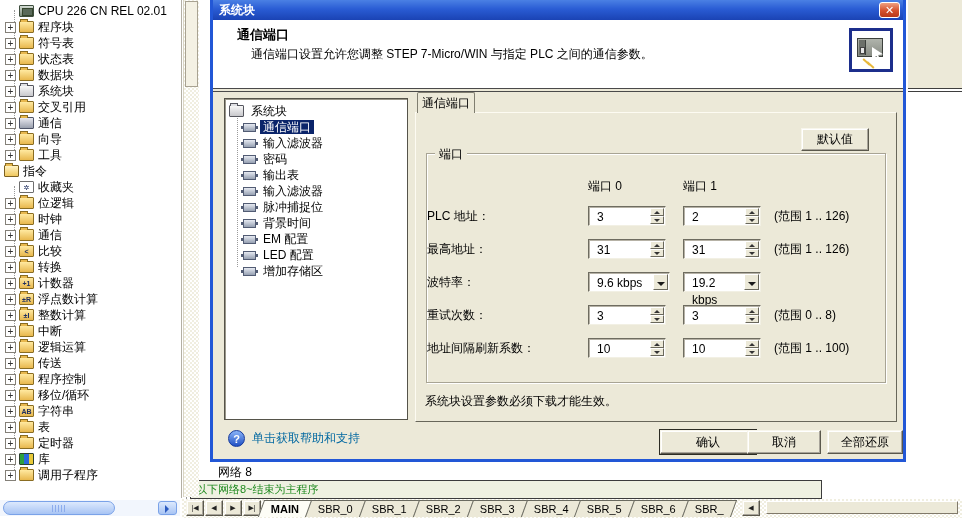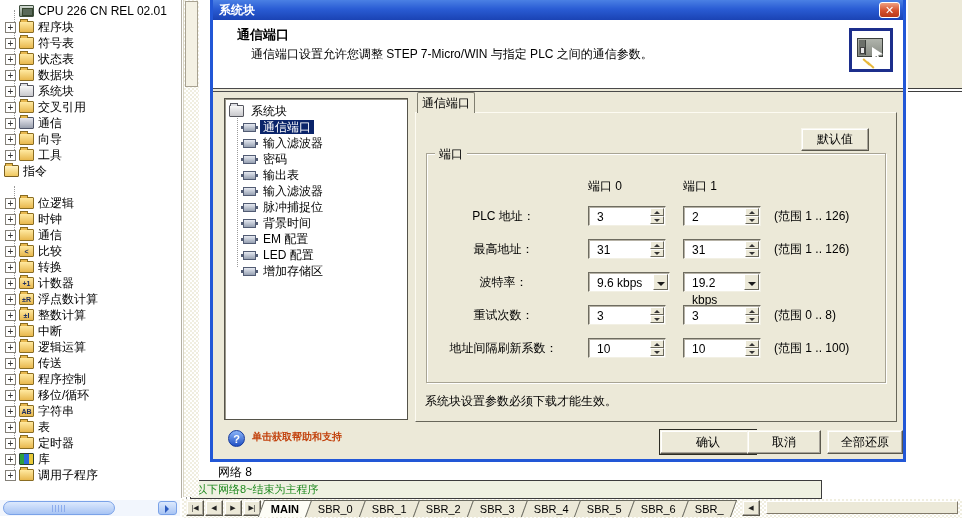--- a/index.html
+++ b/index.html
@@ -100,36 +100,36 @@
   
   #tab1{position:absolute;left:204px;top:0;width:58px;height:21px;background:#ece9d8;border:1px solid #807e70;
         border-bottom:none;border-radius:2px 2px 0 0;text-align:center;line-height:20px;z-index:2}
   #tabpanel{position:absolute;left:202px;top:20px;width:482px;height:310px;background:#ece9d8;
         border:1px solid;border-color:#fdfbf2 #68665a #68665a #fdfbf2}
   #defaultsbtn{position:absolute;left:385px;top:15px;width:68px;height:23px;line-height:21px}
   #portgroup{position:absolute;left:10px;top:40px;width:460px;height:230px;border:1px solid #a8a494;
         box-shadow:inset 1px 1px 0 #fff,1px 1px 0 #fff}
   #portlegend{position:absolute;left:8px;top:-8px;background:#ece9d8;padding:0 4px}
   .colhead{position:absolute;top:24px;width:78px;text-align:left}
-  .frow-label{position:absolute;left:0;width:153px;text-align:center;line-height:20px}
+  .frow-label{position:absolute;left:0;width:153px;text-align:left;line-height:20px}
   .fwrap{position:absolute;width:78px;height:20px}
   .fwrap .fv{display:block;padding:1px 16px 0 4px;line-height:17px;overflow:hidden}
   .spin{position:absolute;right:1px;top:1px;bottom:1px;width:14px;display:flex;flex-direction:column}
   .spin b{flex:1;position:relative;background:#ece9d8;border:1px solid;border-color:#fff #6a685c #6a685c #fff}
   .spin b.up::after{content:"";position:absolute;left:3px;top:2px;border:3px solid transparent;border-bottom:3px solid #333;border-top-width:0}
   .spin b.dn::after{content:"";position:absolute;left:3px;top:2px;border:3px solid transparent;border-top:3px solid #333;border-bottom-width:0}
   .dbtn{position:absolute;right:1px;top:1px;bottom:1px;width:15px;background:#ece9d8;border:1px solid;border-color:#fff #6a685c #6a685c #fff}
   .dbtn::after{content:"";position:absolute;left:3px;top:7px;border:4px solid transparent;border-top:4px solid #1a1a1a;border-bottom-width:0}
   .rng{position:absolute;left:347px;line-height:20px;white-space:nowrap}
   #panelnote{position:absolute;left:9px;top:280px}
   
   #helpicon{position:absolute;left:15px;top:338px;width:17px;height:17px;border-radius:50%;
             background:linear-gradient(#8ab4f8,#2050c4);border:1px solid #163a9c;color:#fff;font-weight:bold;
             font-size:11px;line-height:16px;text-align:center}
-  #helptext{position:absolute;left:39px;top:338px;font-size:10px;font-weight:bold;color:#c2410c}
+  #helptext{position:absolute;left:39px;top:338px;font-size:12px;font-weight:normal;color:#0369a1}
   .actbtn{position:absolute;top:338px;height:24px;line-height:22px}
 </style>
 </head>
 <body>
 
 <div id="screen">
 
   <div class="abs" id="rightstrip"></div>
   <div class="abs" id="rightsep"></div>
 
@@ -231,20 +231,27 @@
           <i class="g"></i>
         </span>
         <span class="tlabel">工具</span>
       </div>
     <div class="trow lv0" style="top:163px">
         <span class="ic" data-icon="folder-open">
           <i class="g"></i>
         </span>
         <span class="tlabel">指令</span>
       </div>
+    <div class="trow lv1" style="top:179px">
+        <span class="exp"></span>
+        <span class="ic" data-icon="favorites">
+          <i class="g">✲</i>
+        </span>
+        <span class="tlabel">收藏夹</span>
+      </div>
     <div class="trow lv1" style="top:195px">
         <span class="exp">+</span>
         <span class="ic" data-icon="folder-bitlogic">
           <i class="g"></i>
         </span>
         <span class="tlabel">位逻辑</span>
       </div>
     <div class="trow lv1" style="top:211px">
         <span class="exp">+</span>
         <span class="ic" data-icon="folder-clock">

